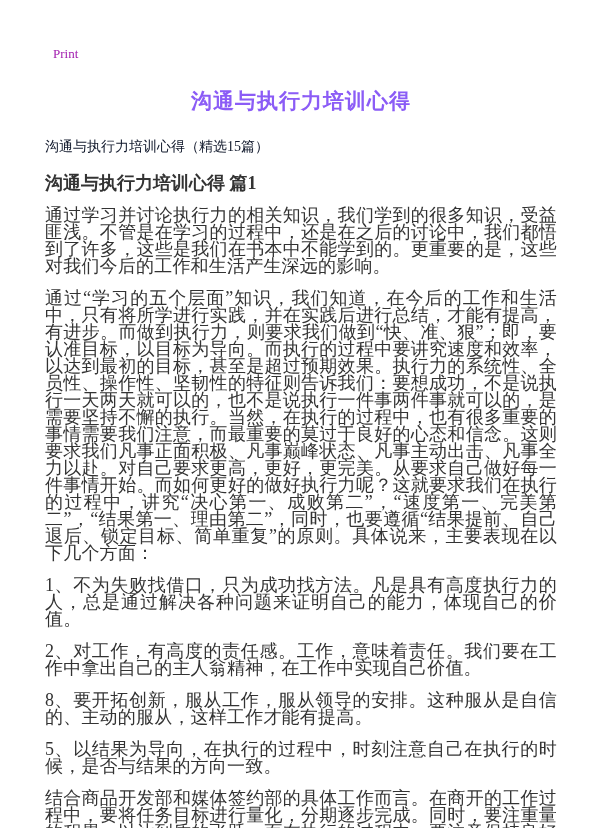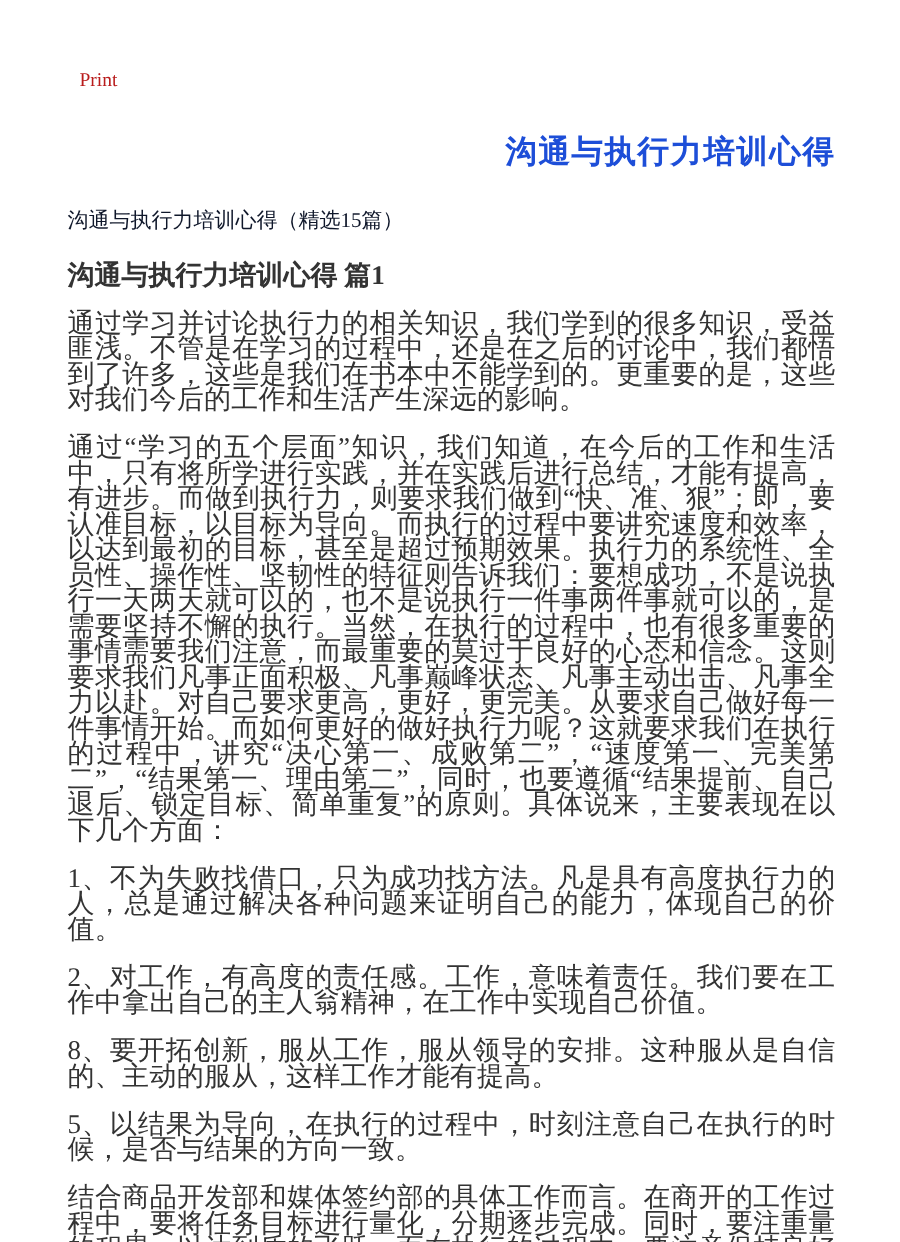--- a/index.html
+++ b/index.html
@@ -19,31 +19,31 @@
     box-sizing: border-box;
     width: 600px;
     height: 828px;
     padding: 44px 43px 0 45px;
     background: #ffffff;
   }
   .print-label {
     font-size: 13px;
     line-height: 16px;
     margin-left: 8px;
-    color: #b91c1c;
+    color: #a21caf;
     cursor: pointer;
     display: inline-block;
   }
   .doc-title {
     font-size: 21px;
     font-weight: bold;
-    text-align: right;
+    text-align: center;
     margin: 25px 0 0 0;
     letter-spacing: 1px;
-    color: #1d4ed8;
+    color: #8b5cf6;
   }
   .doc-subtitle {
     font-size: 14px;
     margin-top: 23px;
     color: #0f172a;
   }
   .section-heading {
     font-size: 18px;
     font-weight: bold;
     margin: 15px 0 0 0;

